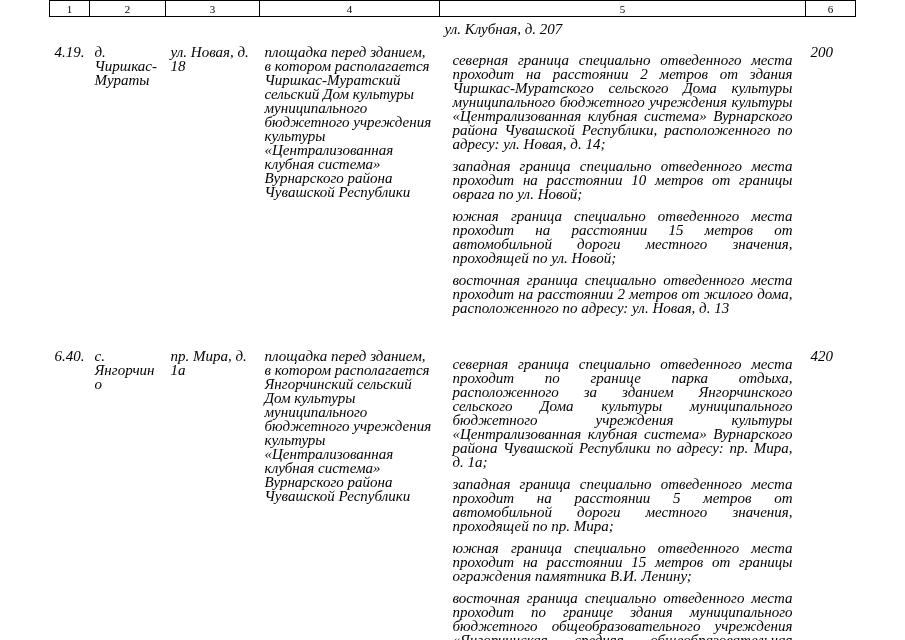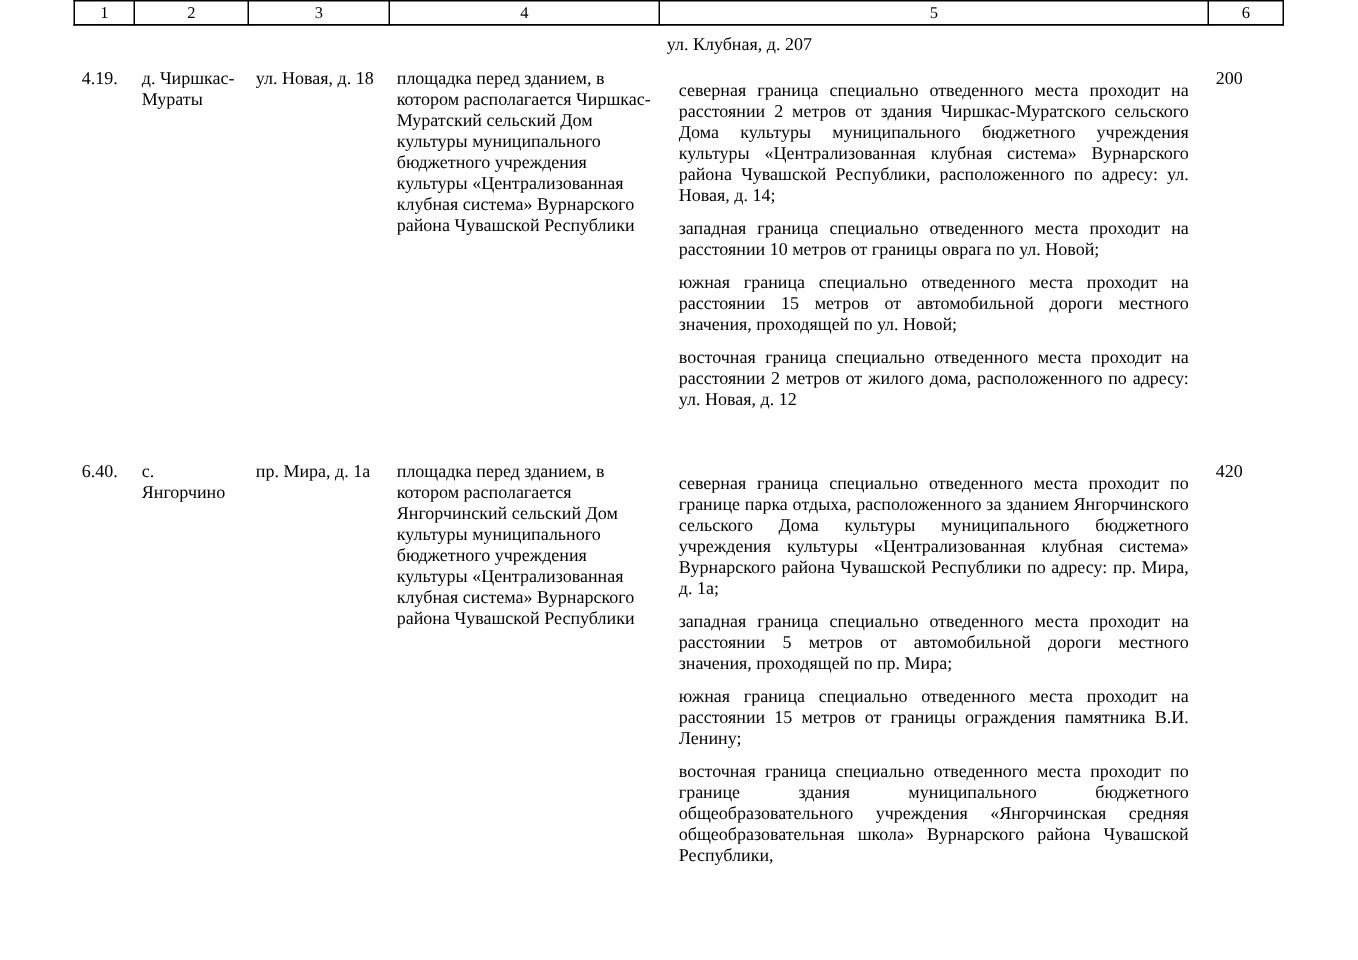--- a/index.html
+++ b/index.html
@@ -28,26 +28,27 @@
     font-weight: normal;
     font-size: 11px;
     line-height: 14px;
     height: 16px;
     text-align: center;
     vertical-align: middle;
     padding: 0;
   }
   table.doc-table td {
     vertical-align: top;
-    font-size: 12px;
+    font-size: 15px;
     line-height: 14px;
     padding: 0 5px;
     text-align: left;
     word-wrap: break-word;
     hyphens: auto;
+    font-style: italic;
   }
   tr.cont-row td   { padding-top: 5px; }
   tr.row-first td  { padding-top: 9px; }
   tr.row-second td { padding-top: 26px; }
   td.cell-num { padding-left: 3px; }
   td.just { text-align: justify; }
   td.boundaries p { margin: 8px; text-align: justify; }
   td.cap { text-align: center; }
 </style>
 </head>
@@ -88,21 +89,21 @@
 
       <tr class="row-first">
         <td class="cell-num">4.19.</td>
         <td>д. Чиршкас-Мураты</td>
         <td class="just">ул. Новая, д. 18</td>
         <td class="just">площадка перед зданием, в котором располагается Чиршкас-Муратский сельский Дом культуры муниципального бюджетного учреждения культуры «Централизованная клубная система» Вурнарского района Чувашской Республики</td>
         <td class="boundaries">
           <p>северная граница специально отведенного места проходит на расстоянии 2 метров от здания Чиршкас-Муратского сельского Дома культуры муниципального бюджетного учреждения культуры «Централизованная клубная система» Вурнарского района Чувашской Республики, расположенного по адресу: ул. Новая, д. 14;</p>
           <p>западная граница специально отведенного места проходит на расстоянии 10 метров от границы оврага по ул. Новой;</p>
           <p>южная граница специально отведенного места проходит на расстоянии 15 метров от автомобильной дороги местного значения, проходящей по ул. Новой;</p>
-          <p>восточная граница специально отведенного места проходит на расстоянии 2 метров от жилого дома, расположенного по адресу: ул. Новая, д. 12</p>
+          <p>восточная граница специально отведенного места проходит на расстоянии 2 метров от жилого дома, расположенного по адресу: ул. Новая, д. 13</p>
         </td>
         <td class="cap">200</td>
       </tr>
 
       <tr class="row-second">
         <td class="cell-num">6.40.</td>
         <td>с. Янгорчино</td>
         <td class="just">пр. Мира, д. 1а</td>
         <td class="just">площадка перед зданием, в котором располагается Янгорчинский сельский Дом культуры муниципального бюджетного учреждения культуры «Централизованная клубная система» Вурнарского района Чувашской Республики</td>
         <td class="boundaries">

